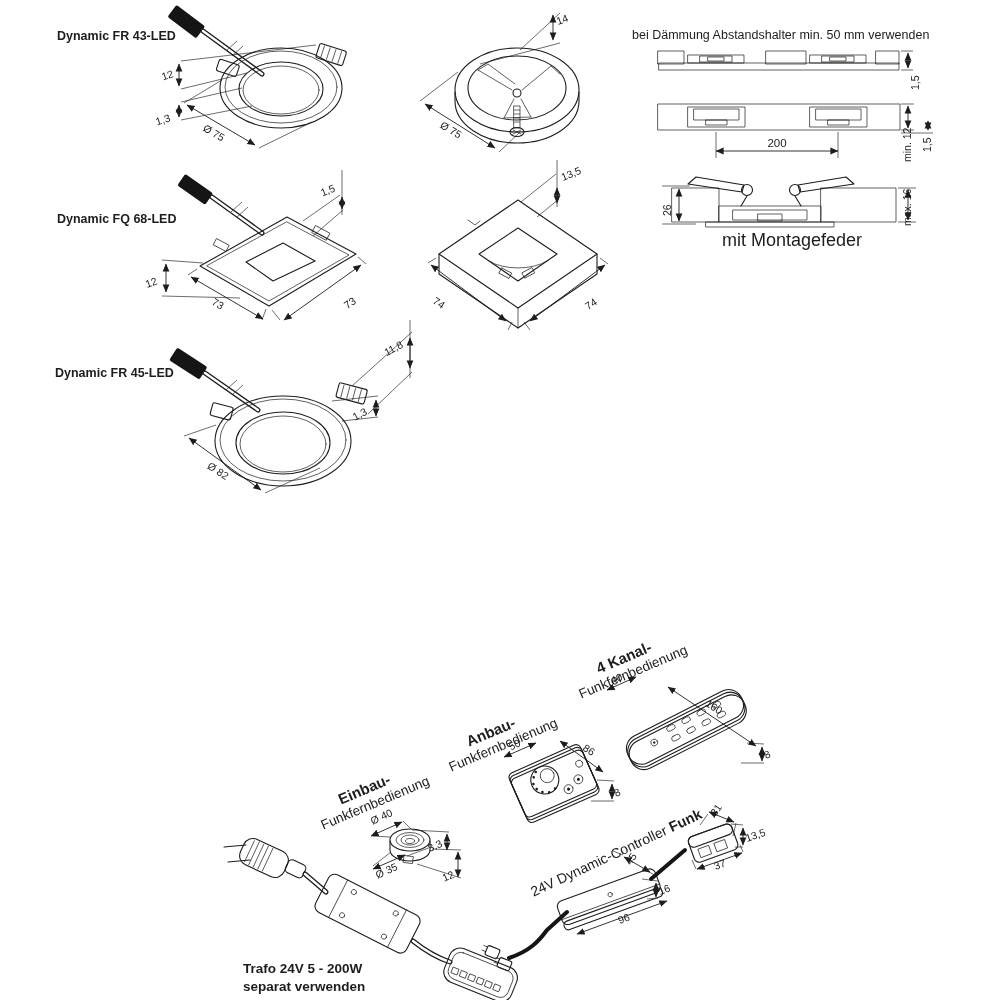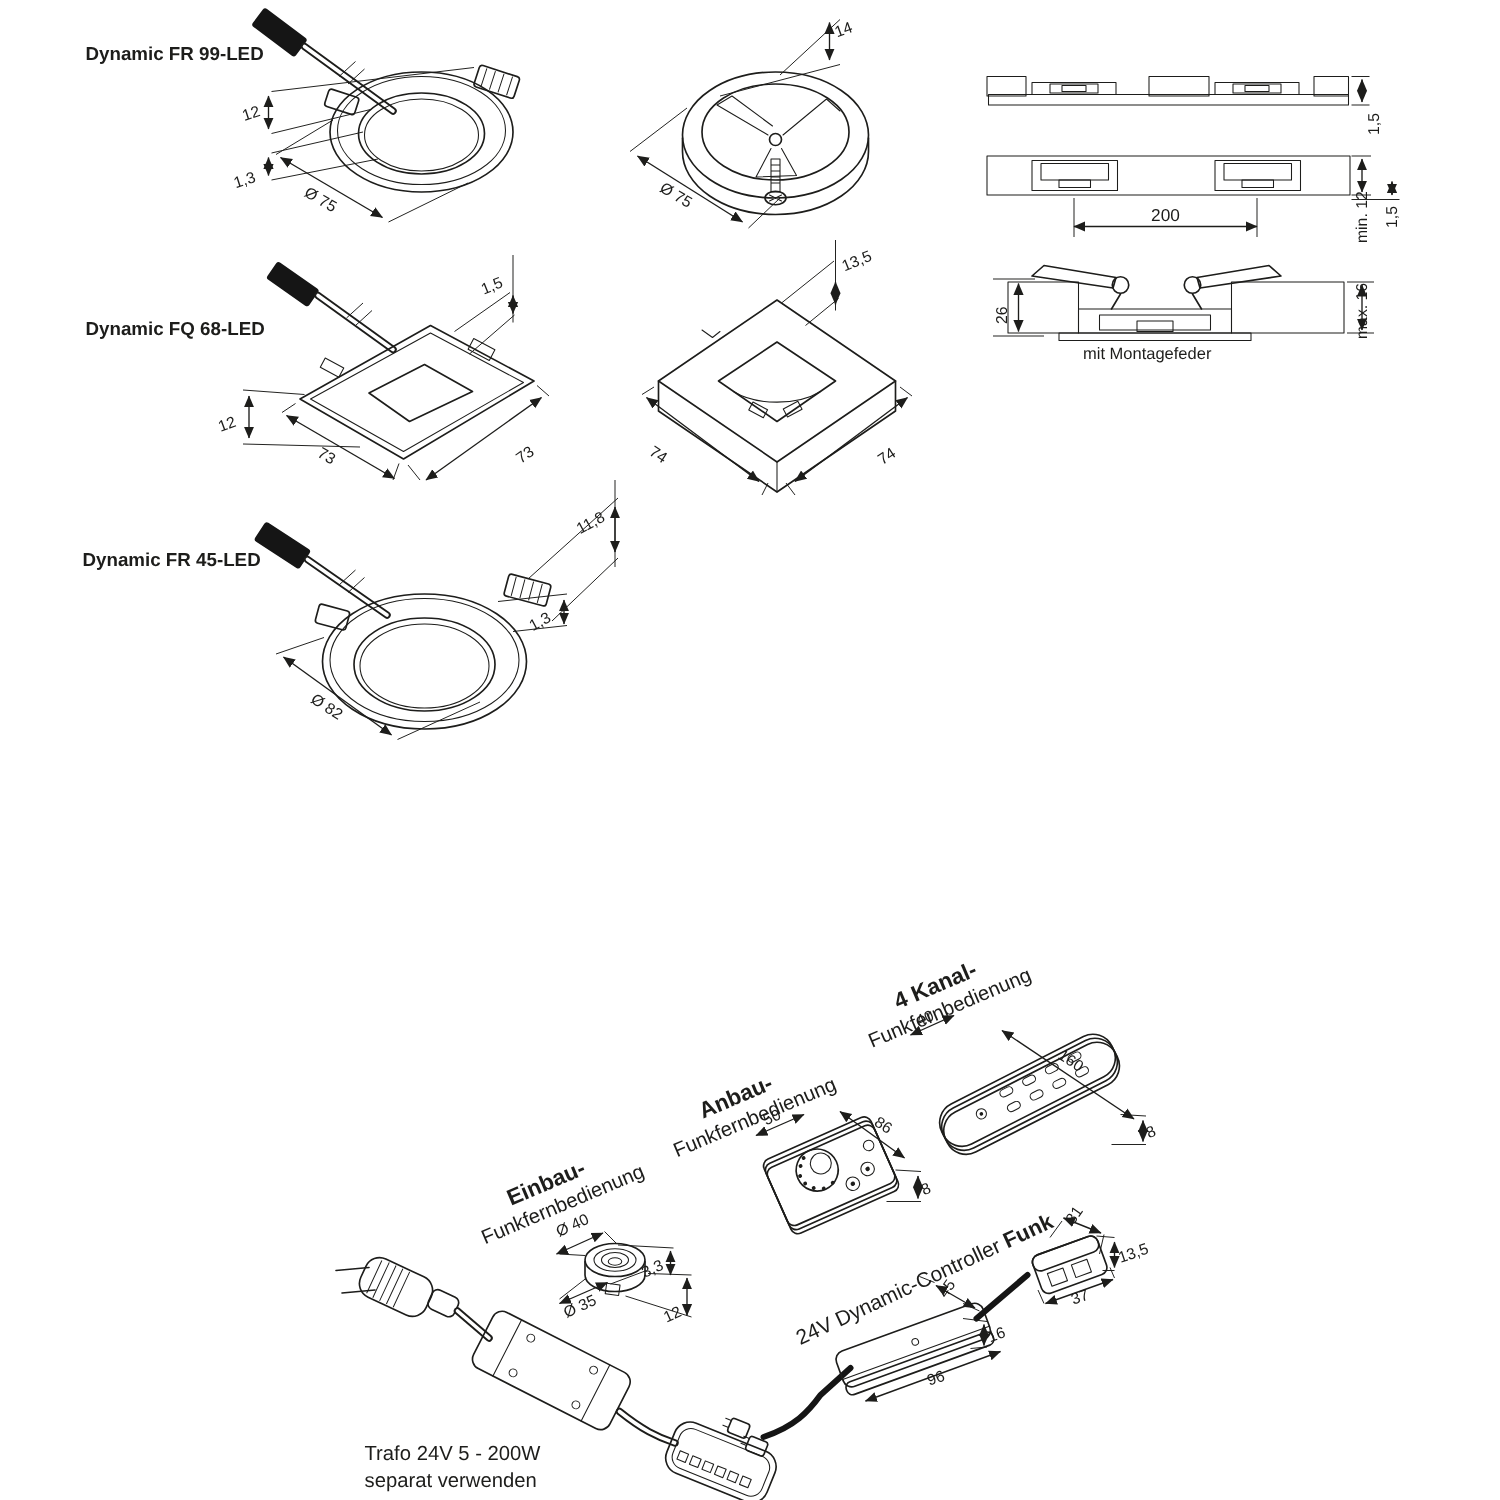--- a/index.html
+++ b/index.html
@@ -2,21 +2,21 @@
 <html><head>
 <meta charset="utf-8">
 <style>
   html,body{margin:0;padding:0;background:#fff;}
   #stage{position:relative;width:1000px;height:1000px;background:#fff;overflow:hidden;
          font-family:"Liberation Sans",sans-serif;color:#1d1d1b;}
   #art{position:absolute;left:0;top:0;}
   .lbl{position:absolute;white-space:nowrap;color:#1d1d1b;}
   .ptitle{font-weight:bold;font-size:12.5px;}
   .note{font-size:12.5px;}
-  .cap{font-size:11px;}
+  .cap{font-size:18px;}
   .trafo{font-size:13.5px;line-height:1.3;}
   .rlabel{transform-origin:left top;font-size:13.5px;line-height:1.12;}
   .rlabel .l1{font-weight:bold;font-size:15px;display:block;}
   .rlabel.ind .l1{padding-left:26px;}
   .ctlabel{transform-origin:left top;font-size:14px;}
   .ctlabel b{font-size:14.5px;}
   
   .ln{stroke:#1d1d1b;stroke-width:1.1;fill:none;stroke-linejoin:round;stroke-linecap:round;}
   .thin{stroke-width:0.7;}
   .dim{stroke:#1d1d1b;stroke-width:0.9;fill:none;marker-start:url(#ah);marker-end:url(#ah);}
@@ -377,40 +377,41 @@
     <text x="719" y="812" text-anchor="middle" transform="rotate(-55 719 812)">31</text>
     <path class="ext" d="M692,860 L696,869 M740,845 L743,852"></path>
     <path class="dim" d="M697,869 L742,853"></path>
     <text x="721" y="868" text-anchor="middle" transform="rotate(-19 721 868)">37</text>
     <path class="ext" d="M731,824 L743,825 M735,847 L743,847"></path>
     <path class="dim" d="M743,828 L743,845"></path>
     <text x="747" y="842" transform="rotate(-19 747 842)">13,5</text>
   </g>
 </svg>
 
-<div class="lbl ptitle" style="left:57px;top:29px;">Dynamic FR 99-LED</div>
+<div class="lbl ptitle" style="left:57px;top:29px;">Dynamic FR 43-LED</div>
 <div class="lbl ptitle" style="left:57px;top:199px;margin-top:13px;">Dynamic FQ 68-LED</div>
 <div class="lbl ptitle" style="left:55px;top:366px;">Dynamic FR 45-LED</div>
 
+<div class="lbl note" style="left:632px;top:28px;">bei Dämmung Abstandshalter min. 50 mm verwenden</div>
 <div class="lbl cap" style="left:722px;top:230px;">mit Montagefeder</div>
 
 <div class="lbl rlabel ind" style="left:312px;top:803px;transform:rotate(-23deg);">
   <span class="l1">Einbau-</span>
   <span>Funkfernbedienung</span>
 </div>
 <div class="lbl rlabel ind" style="left:440px;top:745px;transform:rotate(-23deg);">
   <span class="l1">Anbau-</span>
   <span>Funkfernbedienung</span>
 </div>
 <div class="lbl rlabel ind" style="left:570px;top:672px;transform:rotate(-23deg);">
   <span class="l1">4 Kanal-</span>
   <span>Funkfernbedienung</span>
 </div>
 <div class="lbl ctlabel" style="left:528px;top:885px;transform:rotate(-25deg);">
   <span>24V Dynamic-Controller </span><b>Funk</b>
 </div>
 
-<div class="lbl trafo" style="left:243px;top:960px;">
+<div class="lbl trafo" style="left:243px;top:960px;font-weight:bold;">
   <div>Trafo 24V 5 - 200W</div>
   <div>separat verwenden</div>
 </div>
 
 </div>
 
 </body></html>

